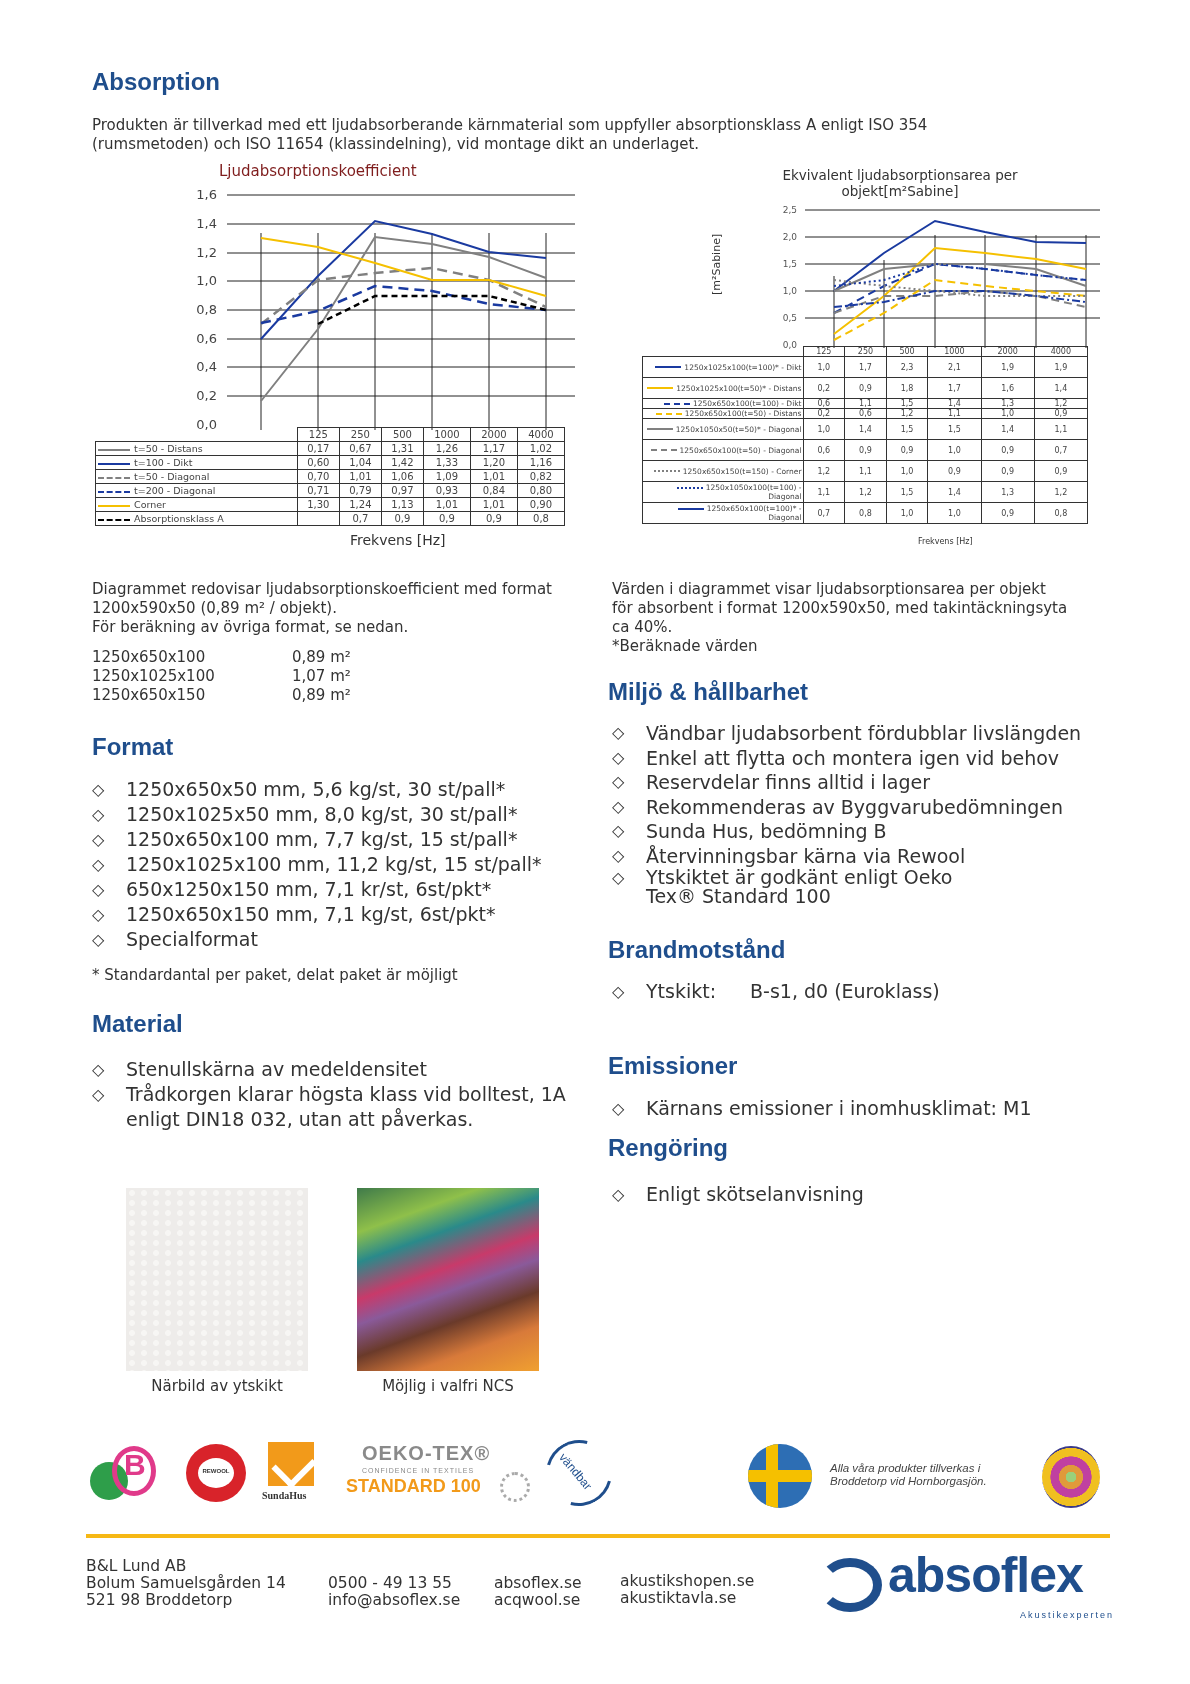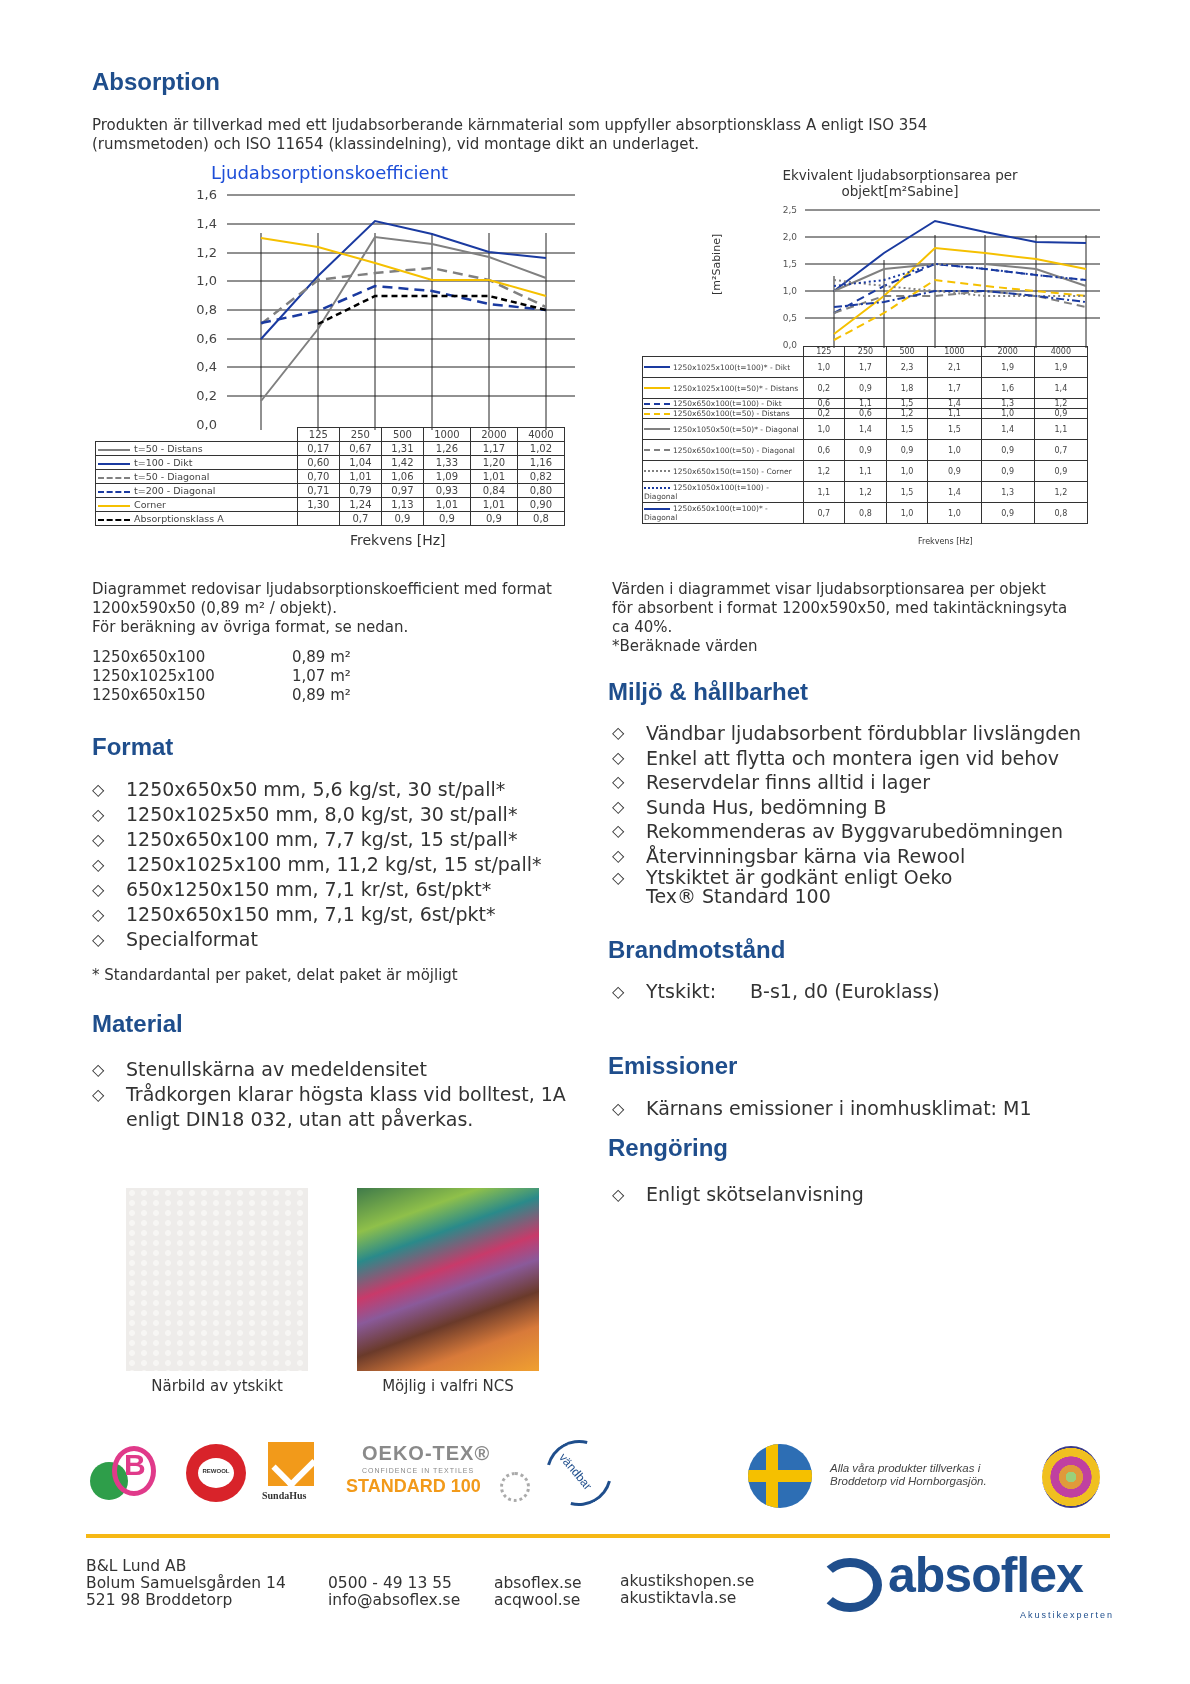--- a/index.html
+++ b/index.html
@@ -8,35 +8,35 @@
   .txt { position:absolute; font-size:15px; line-height:19px; color:#333; }
   .bullets { position:absolute; margin:0; padding:0; list-style:none; font-size:19px; line-height:25px; color:#333; }
   .bullets li { position:relative; padding-left:34px; }
   .bullets li:before { content:"\25C7"; position:absolute; left:0; top:0; font-size:16px; }
   table.dt { border-collapse:collapse; font-size:10px; color:#444; }
   table.dt td { border:1px solid #333; text-align:center; padding:0 2px; height:13px; }
   table.dt td.lg { text-align:left; white-space:nowrap; font-size:9.5px; }
   .sw { display:inline-block; width:32px; height:0; vertical-align:middle; margin-right:4px; border-top-width:2px; border-top-style:solid; }
   table.dt2 { border-collapse:collapse; font-size:8px; color:#444; }
   table.dt2 td { border:1px solid #333; text-align:center; padding:0 1px; }
-  table.dt2 td.lg { text-align:left; font-size:7.5px; line-height:9px; }
+  table.dt2 td.lg { text-align:right; font-size:7.5px; line-height:9px; }
   .sw2 { display:inline-block; width:26px; height:0; vertical-align:middle; margin-right:3px; border-top-width:2px; border-top-style:solid; }
   .yellow-rule { position:absolute; left:86px; top:1534px; width:1024px; height:4px; background:#f6b815; }
   .footer-col { position:absolute; top:1558px; font-size:15.5px; line-height:17px; color:#333; }
 </style>
 </head>
 <body>
 
 <div class="page">
 
   <h2 style="left:92px;top:68px;">Absorption</h2>
   <div class="txt" style="left:92px;top:116px;width:930px;">Produkten är tillverkad med ett ljudabsorberande kärnmaterial som uppfyller absorptionsklass A enligt ISO 354 (rumsmetoden) och ISO 11654 (klassindelning), vid montage dikt an underlaget.</div>
 
   <div style="position:absolute;left:95px;top:160px;width:480px;height:390px;">
-    <div style="position:absolute;left:116px;top:2px;font-size:18px;color:#1d4ed8;">Ljudabsorptionskoefficient</div>
+    <div style="position:absolute;left:124px;top:2px;font-size:15px;color:#7f1d1d;">Ljudabsorptionskoefficient</div>
     <svg width="480" height="280" style="position:absolute;left:0;top:20px;">
       <g font-size="13" fill="#444" font-family="DejaVu Sans, sans-serif" text-anchor="end">
         <text x="122" y="19">1,6</text>
           <text x="122" y="48">1,4</text>
           <text x="122" y="77">1,2</text>
         <text x="122" y="105">1,0</text>
           <text x="122" y="134">0,8</text>
           <text x="122" y="163">0,6</text>
         <text x="122" y="191">0,4</text>
           <text x="122" y="220">0,2</text>
@@ -307,22 +307,22 @@
   <div style="position:absolute;left:126px;top:1188px;width:182px;height:183px;background:#eeecea;background-image:radial-gradient(circle at 50% 50%, #f7f6f4 35%, transparent 40%);background-size:12px 10px;"></div>
   <div style="position:absolute;left:126px;top:1377px;width:182px;text-align:center;font-size:15px;color:#333;">Närbild av ytskikt</div>
   <div style="position:absolute;left:357px;top:1188px;width:182px;height:183px;background:linear-gradient(160deg,#3f7a4a 0%,#8fc04a 18%,#2a8a8a 30%,#c83a6a 45%,#8a5a9a 55%,#6a3a2a 68%,#d87a3a 82%,#f0a030 100%);"></div>
   <div style="position:absolute;left:357px;top:1377px;width:182px;text-align:center;font-size:15px;color:#333;">Möjlig i valfri NCS</div>
 
   <h2 style="left:608px;top:678px;">Miljö &amp; hållbarhet</h2>
   <ul class="bullets" style="left:612px;top:721px;width:500px;line-height:24.5px;">
     <li>Vändbar ljudabsorbent fördubblar livslängden</li>
     <li>Enkel att flytta och montera igen vid behov</li>
     <li>Reservdelar finns alltid i lager</li>
+    <li>Rekommenderas av Byggvarubedömningen</li>
     <li>Sunda Hus, bedömning B</li>
-    <li>Rekommenderas av Byggvarubedömningen</li>
     <li>Återvinningsbar kärna via Rewool</li>
     <li style="width:340px;line-height:19px;">Ytskiktet är godkänt enligt Oeko Tex® Standard 100</li>
   </ul>
 
   <h2 style="left:608px;top:936px;">Brandmotstånd</h2>
   <ul class="bullets" style="left:612px;top:979px;width:480px;">
     <li><span style="display:inline-block;width:104px;">Ytskikt:</span><span>B-s1, d0 (Euroklass)</span></li>
   </ul>
 
   <h2 style="left:608px;top:1052px;">Emissioner</h2>

